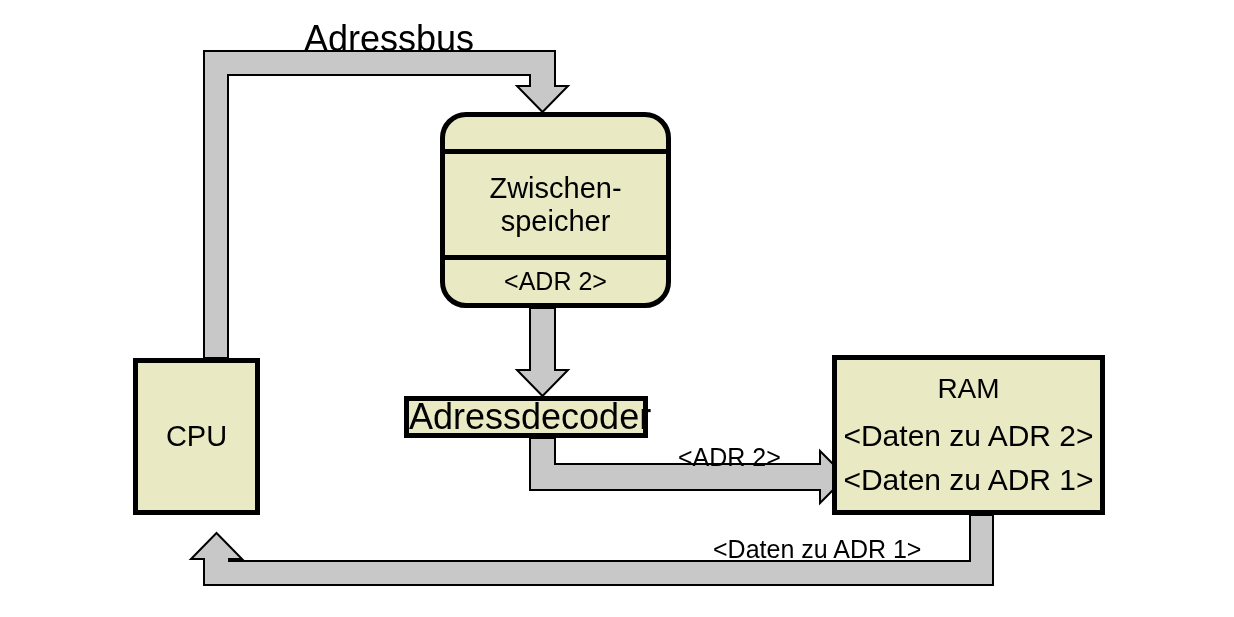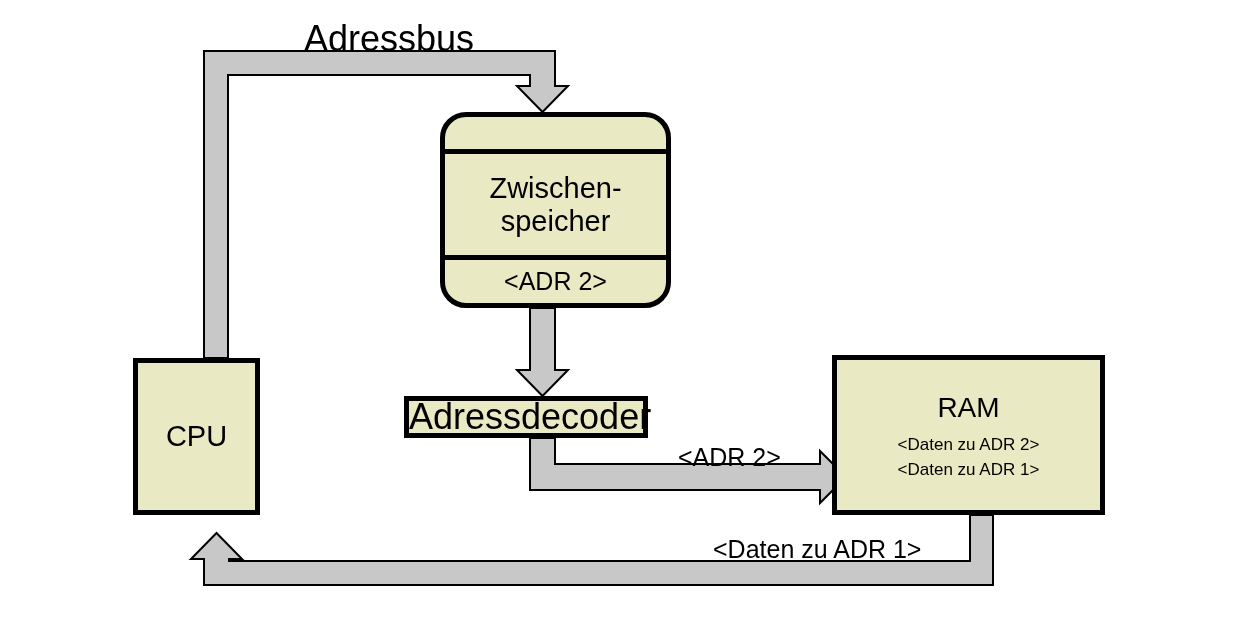--- a/index.html
+++ b/index.html
@@ -104,21 +104,21 @@
     align-items: center;
     justify-content: center;
     padding-top: 4px;
     box-sizing: border-box;
   }
   #ram-title {
     font-size: 28px;
     margin-bottom: 10px;
   }
   .ram-row {
-    font-size: 17px;
+    font-size: 30px;
     line-height: 1.45;
   }
   
   .bus-label {
     position: absolute;
     white-space: pre;
     z-index: 4;
   }
   #adressbus-label {
     left: 304px;

